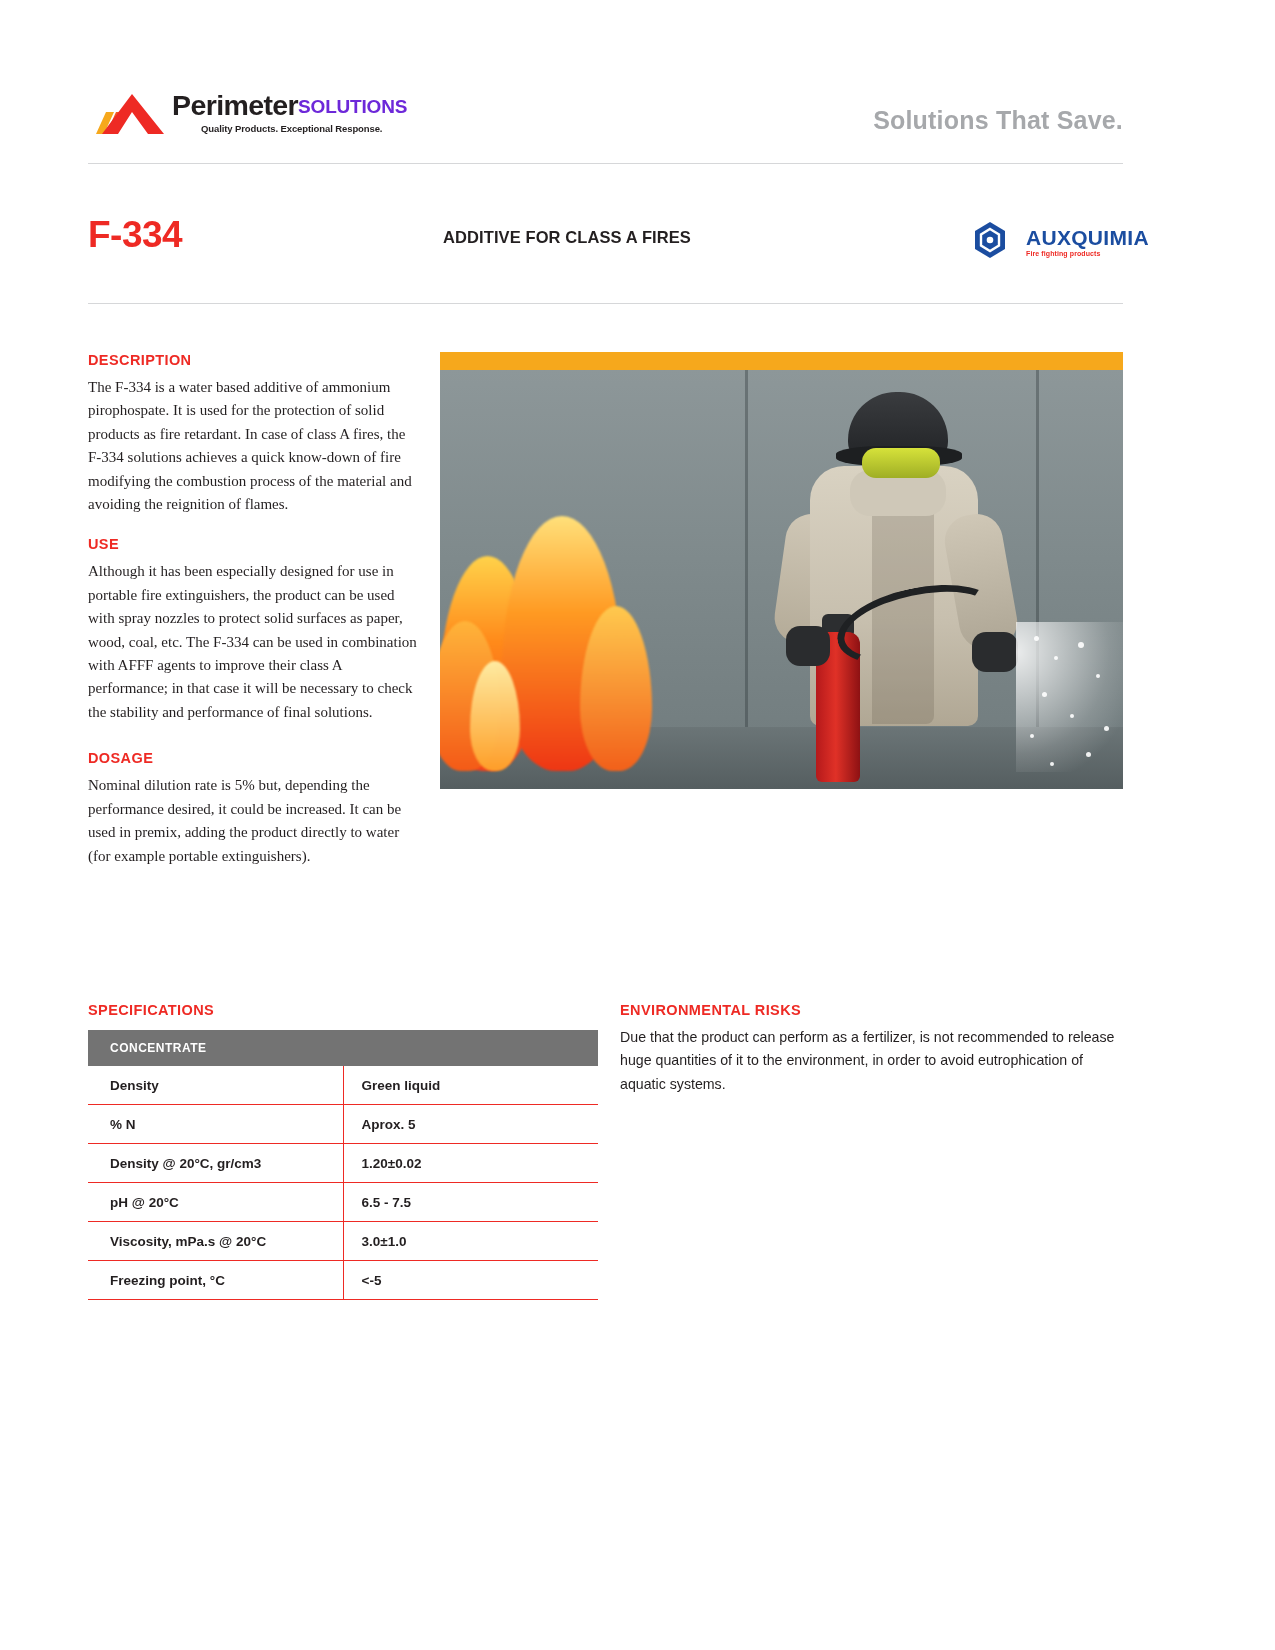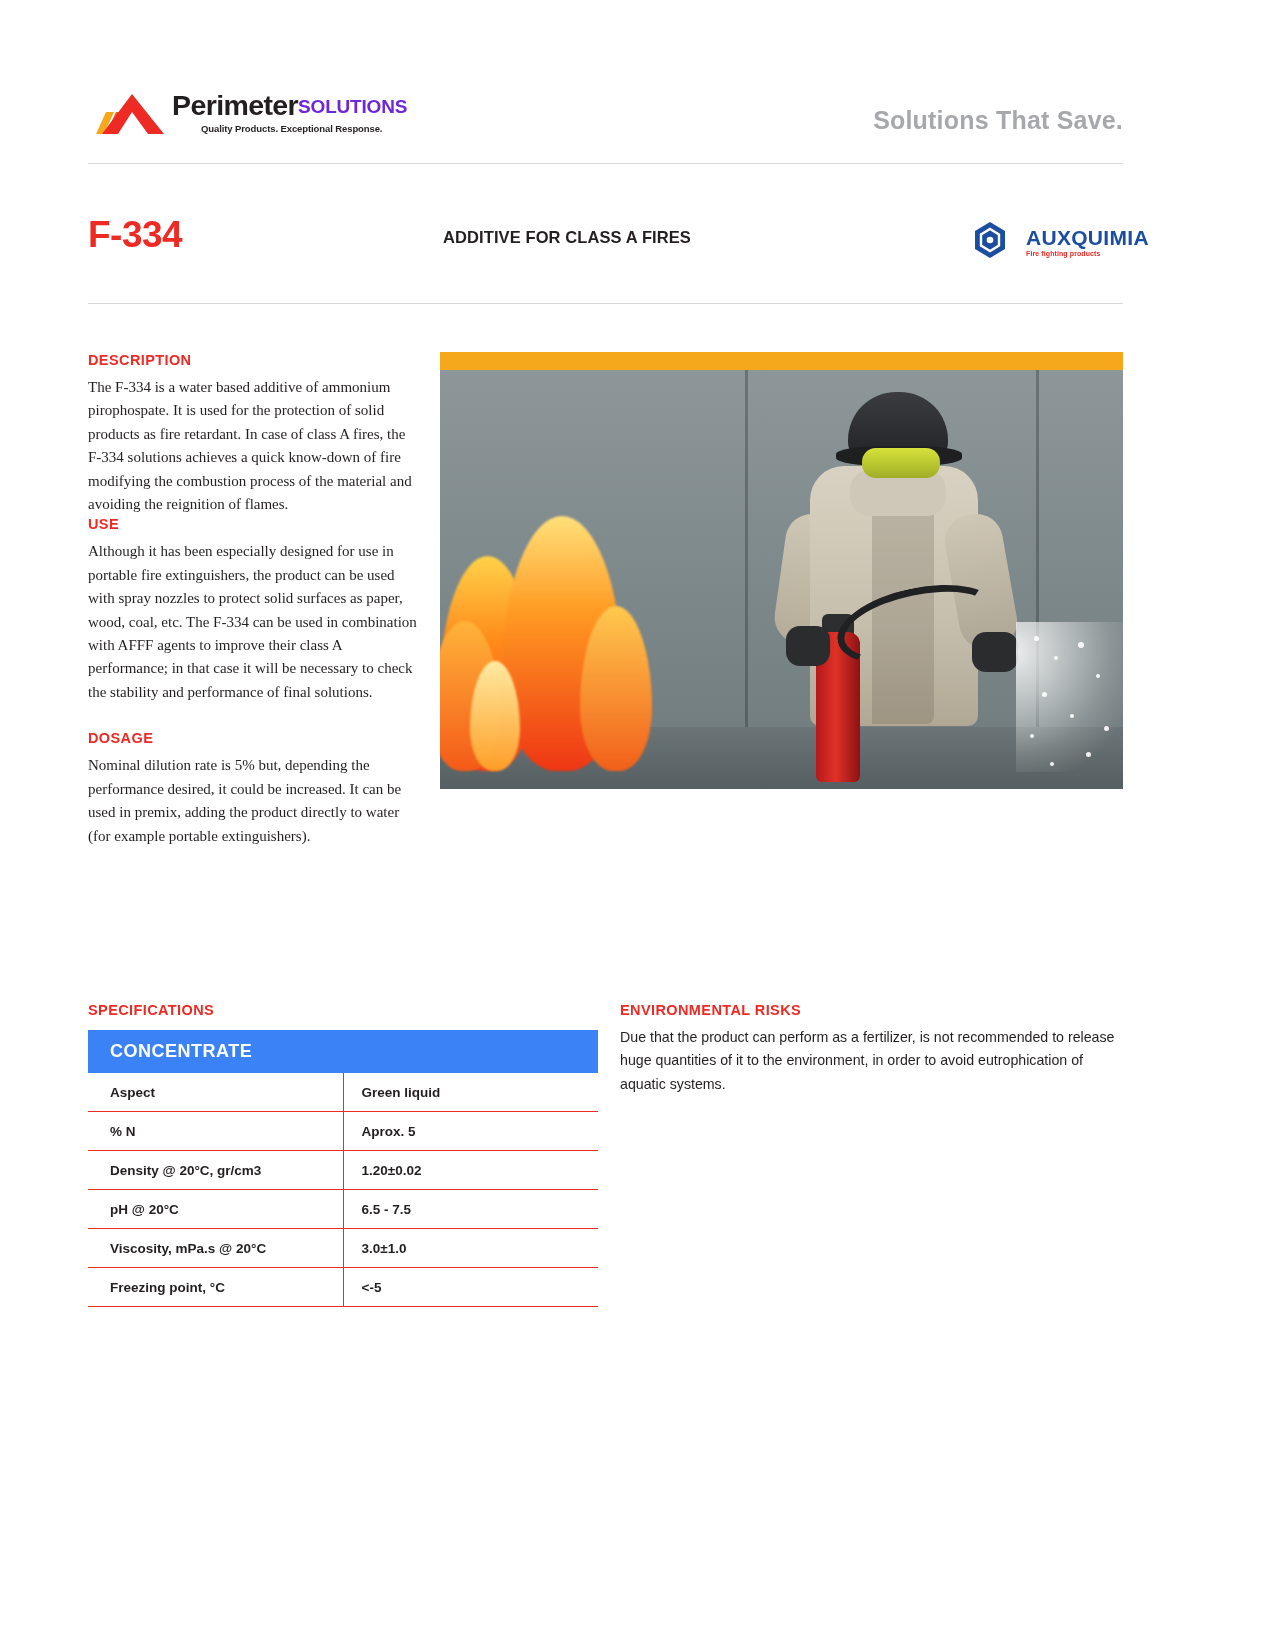--- a/index.html
+++ b/index.html
@@ -149,21 +149,21 @@
     letter-spacing: 0.4px;
     margin: 0 0 8px 0;
   }
   .sec-body {
     font-size: 15px;
     line-height: 23.4px;
     color: #231f20;
     margin: 0;
     font-family: Liberation Serif, serif;
   }
-  .gap-use { }
+  .gap-use { margin-top: 20px; }
   .gap-dosage { margin-top: 26px; }
 
   
   .photo {
     position: absolute;
     left: 440px;
     top: 352px;
     width: 683px;
     height: 437px;
     overflow: hidden;
@@ -348,23 +348,23 @@
     color: #ee2a24;
     letter-spacing: 0.4px;
     margin-bottom: 12px;
   }
   table.spec {
     border-collapse: collapse;
     width: 510px;
     table-layout: fixed;
   }
   table.spec .band th {
-    background: #3b82f6;
+    background: #737373;
     color: #ffffff;
-    font-size: 18px;
+    font-size: 12px;
     font-weight: bold;
     letter-spacing: 0.5px;
     text-align: left;
     padding: 11px 8px 11px 22px;
   }
   table.spec td {
     font-size: 13.5px;
     font-weight: bold;
     color: #231f20;
     padding: 12px 0 11px 0;
@@ -501,21 +501,21 @@
   </div>
 
   <div class="spec-block">
     <div class="spec-head">SPECIFICATIONS</div>
     <table class="spec">
       <tbody>
           <tr class="band">
         <th colspan="2">CONCENTRATE</th>
       </tr>
       <tr>
-        <td class="k">Aspect</td>
+        <td class="k">Density</td>
         <td class="v">Green liquid</td>
       </tr>
       <tr>
         <td class="k">% N</td>
         <td class="v">Aprox. 5</td>
       </tr>
       <tr>
         <td class="k">Density @ 20°C, gr/cm3</td>
         <td class="v">1.20±0.02</td>
       </tr>

